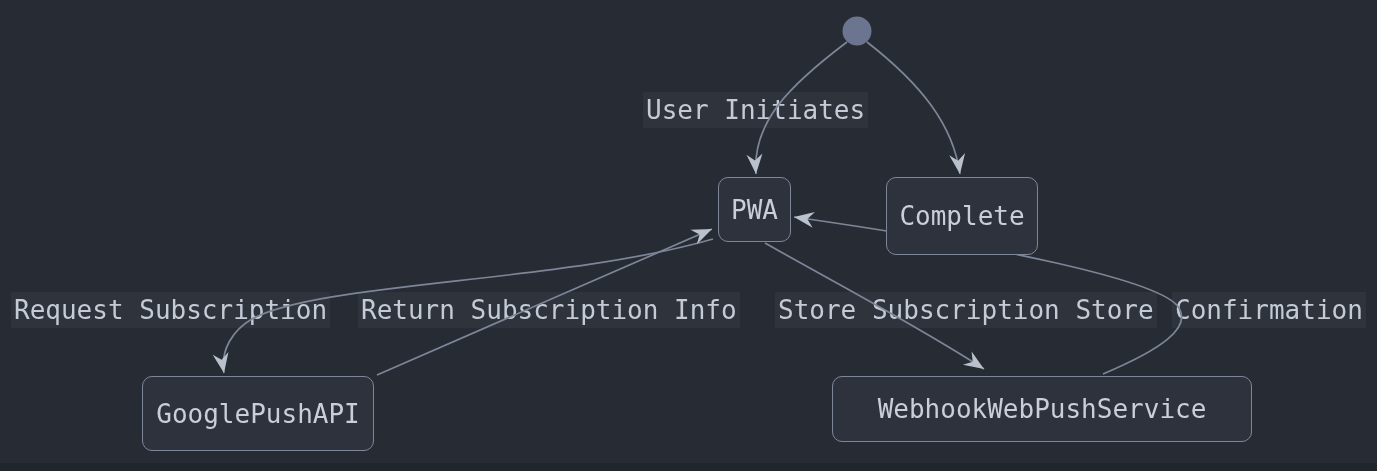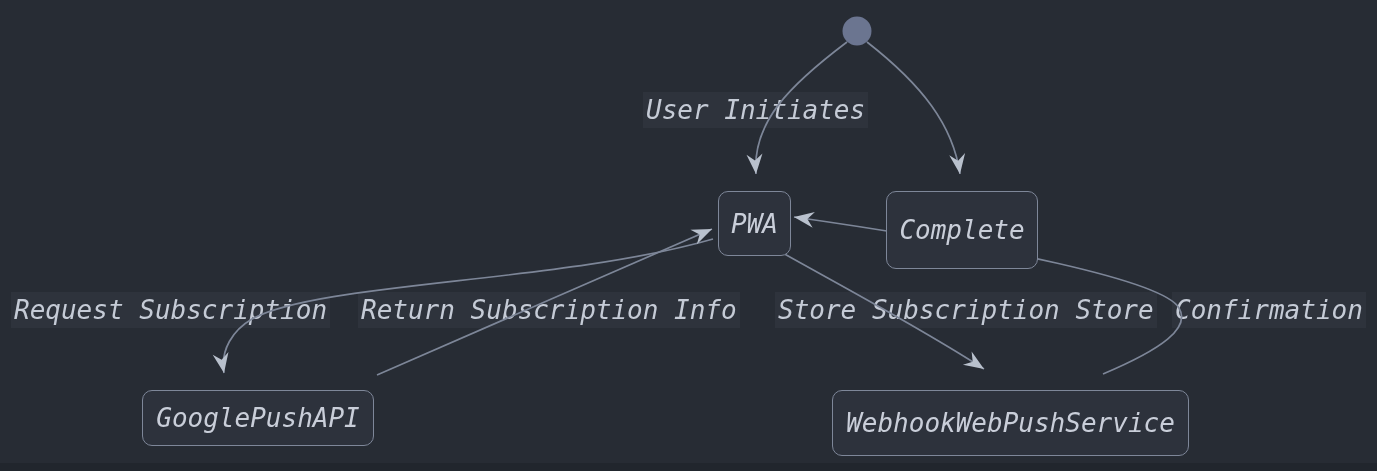--- a/index.html
+++ b/index.html
@@ -14,21 +14,20 @@
     --arrow:#b9c1cd;
     --start-fill:#6b7590;
   }
   html,body{margin:0;padding:0;background:var(--bg);}
   .stage{
     position:relative;
     width:1377px;height:471px;
     background:var(--bg);
     overflow:hidden;
     font-family:"DejaVu Sans Mono","Liberation Mono",monospace;
-    font-style:italic;
   }
   .edge-label{
     position:absolute;
     z-index:1;
     background:var(--label-bg);
     color:var(--label-text);
     font-size:26px;
     line-height:36px;
     padding:0 3px;
     white-space:nowrap;
@@ -49,21 +48,20 @@
     box-sizing:border-box;
     background:var(--node-fill);
     border:1.7px solid var(--node-border);
     border-radius:10px;
     color:var(--node-text);
     font-size:26px;
     display:flex;
     align-items:center;
     justify-content:center;
     white-space:nowrap;
-    margin-top:14px;
   }
   .bottom-strip{
     position:absolute;
     z-index:4;
     left:0;right:0;bottom:0;
     height:8px;
     background:var(--bg-bottom);
   }
 </style>
 </head>
@@ -89,17 +87,17 @@
     <path class="edge" d="M713,239 C560,283 320,282 252,319 C233,330 220,350 224,373" marker-end="url(#arrowhead)"></path>
     <path class="edge" d="M377,375 L712,229" marker-end="url(#arrowhead)"></path>
     <path class="edge" d="M765,243 C830,280 918,326 984,369" marker-end="url(#arrowhead)"></path>
     <path class="edge" d="M1103,374 C1162,349 1191,328 1179,308 C1164,281 998,246 794,217" marker-end="url(#arrowhead)"></path>
 
     <circle cx="857" cy="31" r="14.5" fill="var(--start-fill)"></circle>
   </svg>
 
   <div class="node" style="left:718px;top:177px;width:73px;height:65px">PWA</div>
   <div class="node" style="left:886px;top:177px;width:152px;height:78px">Complete</div>
-  <div class="node" style="left:142px;top:376px;width:232px;height:56px">GooglePushAPI</div>
-  <div class="node" style="left:832px;top:376px;width:357px;height:66px">WebhookWebPushService</div>
+  <div class="node" style="left:142px;top:376px;width:232px;height:75px">GooglePushAPI</div>
+  <div class="node" style="left:832px;top:376px;width:420px;height:66px">WebhookWebPushService</div>
 
   <div class="bottom-strip"></div>
 </div>
 
 </body></html>

